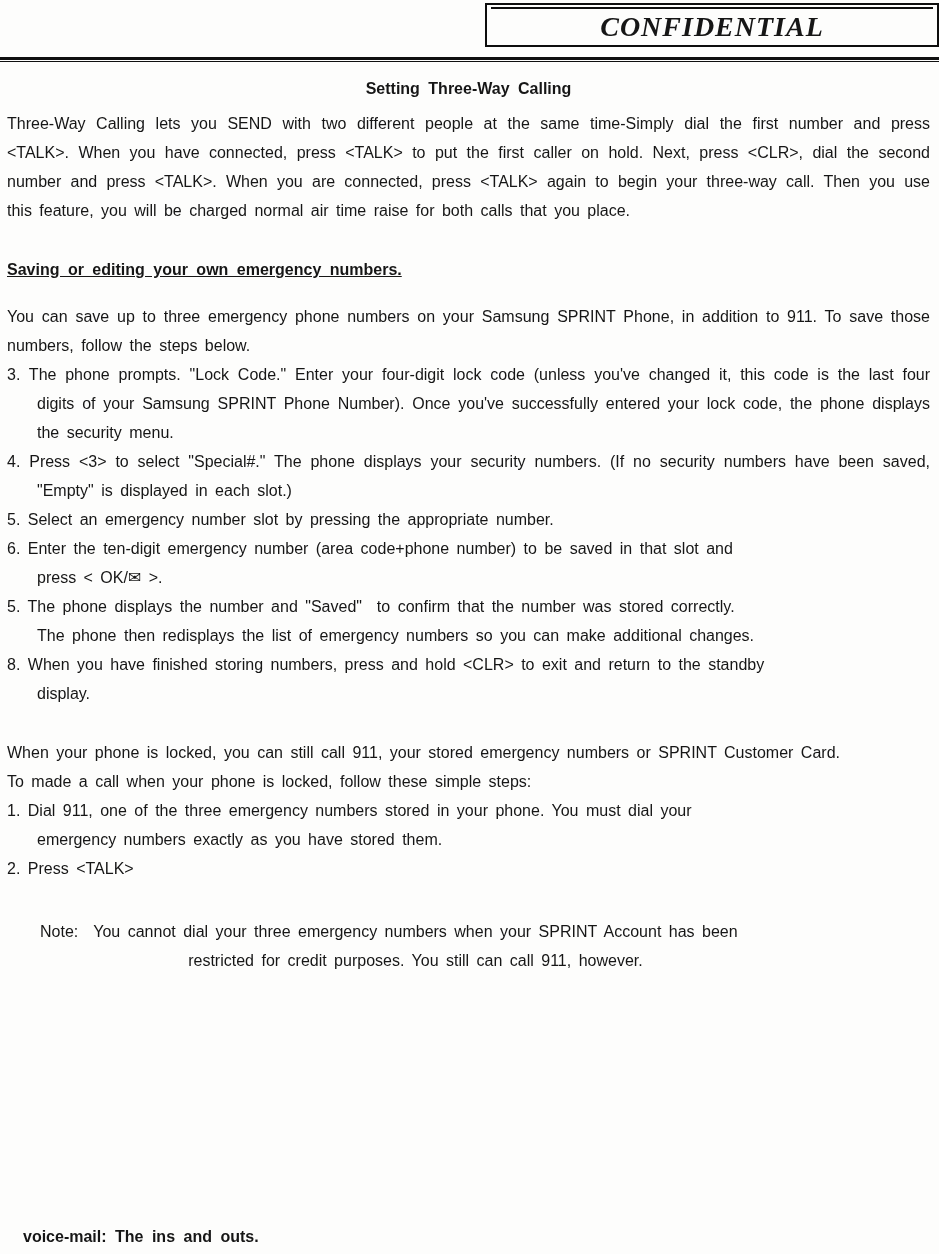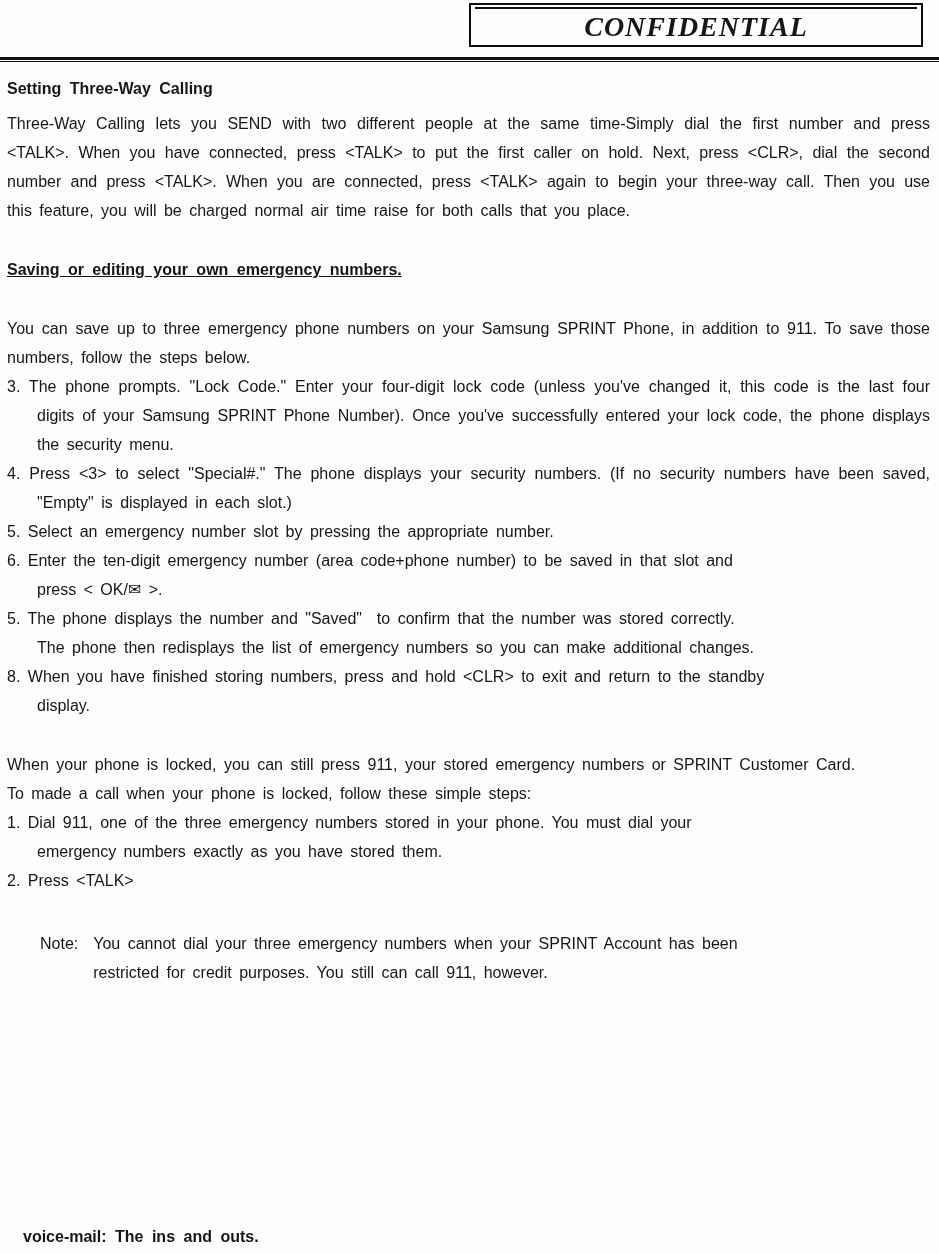--- a/index.html
+++ b/index.html
@@ -12,21 +12,21 @@
     font-family: "Liberation Sans", "DejaVu Sans", sans-serif;
     font-size: 16px;
     line-height: 29px;
     position: relative;
     overflow: hidden;
   }
   .header { position: relative; height: 62px; }
   .stamp {
     position: absolute;
     top: 3px;
-    right: 16px;
+    right: 0;
     width: 454px;
     height: 44px;
     border: 2px solid #0d0d0d;
     padding: 2px 4px 0 4px;
     background: #fdfdfc;
   }
   .stamp-inner {
     border-top: 2px solid #0d0d0d;
     text-align: center;
     font-family: "Liberation Serif", "DejaVu Serif", serif;
@@ -47,32 +47,33 @@
   .heading { font-weight: bold; word-spacing: 4px; font-size: 16px; margin: 0; }
   .para { margin: 0; text-align: justify; word-spacing: 3px; }
   .step {
     margin: 0;
     text-align: justify;
     word-spacing: 3px;
     white-space: pre-wrap;
     padding-left: 30px;
     text-indent: -30px;
   }
-  .h-threeway { margin-top: 12px; }
+  .h-threeway { margin-top: 12px; text-align: center; }
   .p-threeway { margin-top: 6px; }
   .h-emergency { margin-top: 30px; text-decoration: underline; }
-  .p-emergency-intro { margin-top: 30px; }
+  .p-emergency-intro { margin-top: 18px; }
   .h-locked { margin-top: 34px; }
   .p-locked-1 { margin-top: 30px; }
   .note {
     margin-top: 34px;
     margin-left: 33px;
     display: flex;
     gap: 15px;
     word-spacing: 3px;
+    text-align: center;
   }
   .note-text { white-space: pre-wrap; }
   .h-voicemail { position: absolute; left: 23px; bottom: 3px; }
 </style>
 </head>
 <body>
 
 <div class="header">
   <div class="stamp">
     <div class="stamp-inner">CONFIDENTIAL</div>
@@ -93,21 +94,21 @@
     <p class="step">4. Press &lt;3&gt; to select "Special#." The phone displays your security numbers. (If no security numbers have been saved, "Empty" is displayed in each slot.)</p>
     <p class="step">5. Select an emergency number slot by pressing the appropriate number.</p>
     <p class="step">6. Enter the ten-digit emergency number (area code+phone number) to be saved in that slot and
 press &lt; OK/✉ &gt;.</p>
     <p class="step">5. The phone displays the number and "Saved"  to confirm that the number was stored correctly.
 The phone then redisplays the list of emergency numbers so you can make additional changes.</p>
     <p class="step">8. When you have finished storing numbers, press and hold &lt;CLR&gt; to exit and return to the standby
 display.</p>
   </div>
 
-  <p class="para p-locked-1">When your phone is locked, you can still press 911, your stored emergency numbers or SPRINT Customer Card.</p>
+  <p class="para p-locked-1">When your phone is locked, you can still call 911, your stored emergency numbers or SPRINT Customer Card.</p>
   <p class="para">To made a call when your phone is locked, follow these simple steps:</p>
 
   <div>
     <p class="step">1. Dial 911, one of the three emergency numbers stored in your phone. You must dial your
 emergency numbers exactly as you have stored them.</p>
     <p class="step">2. Press &lt;TALK&gt;</p>
   </div>
 
   <div class="note">
     <span class="note-label">Note:</span>

